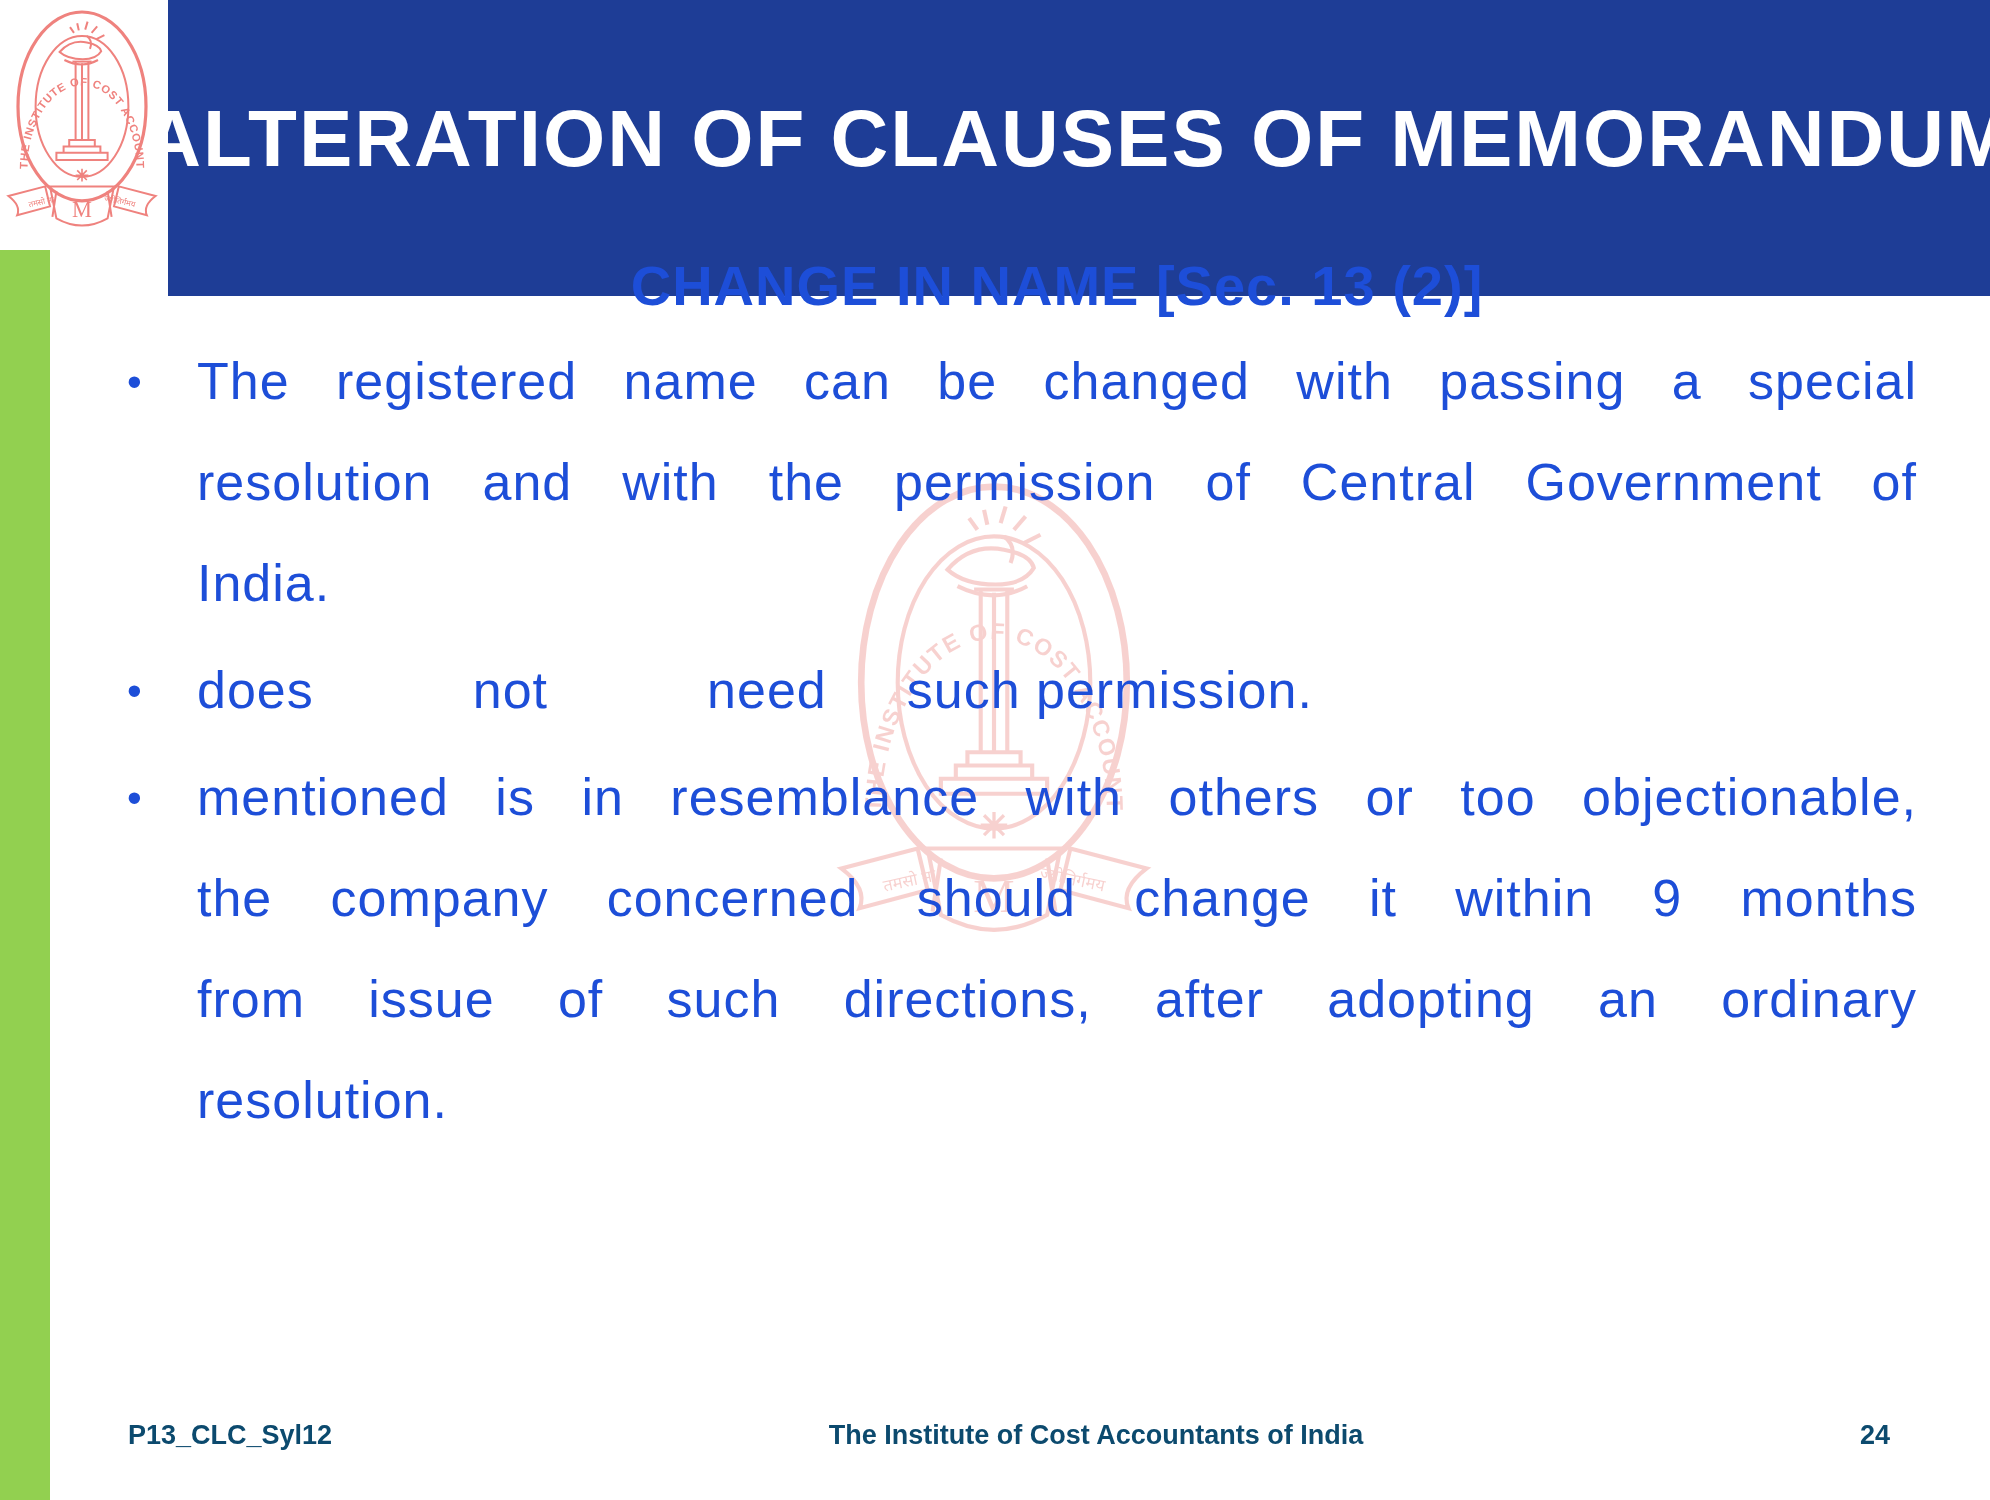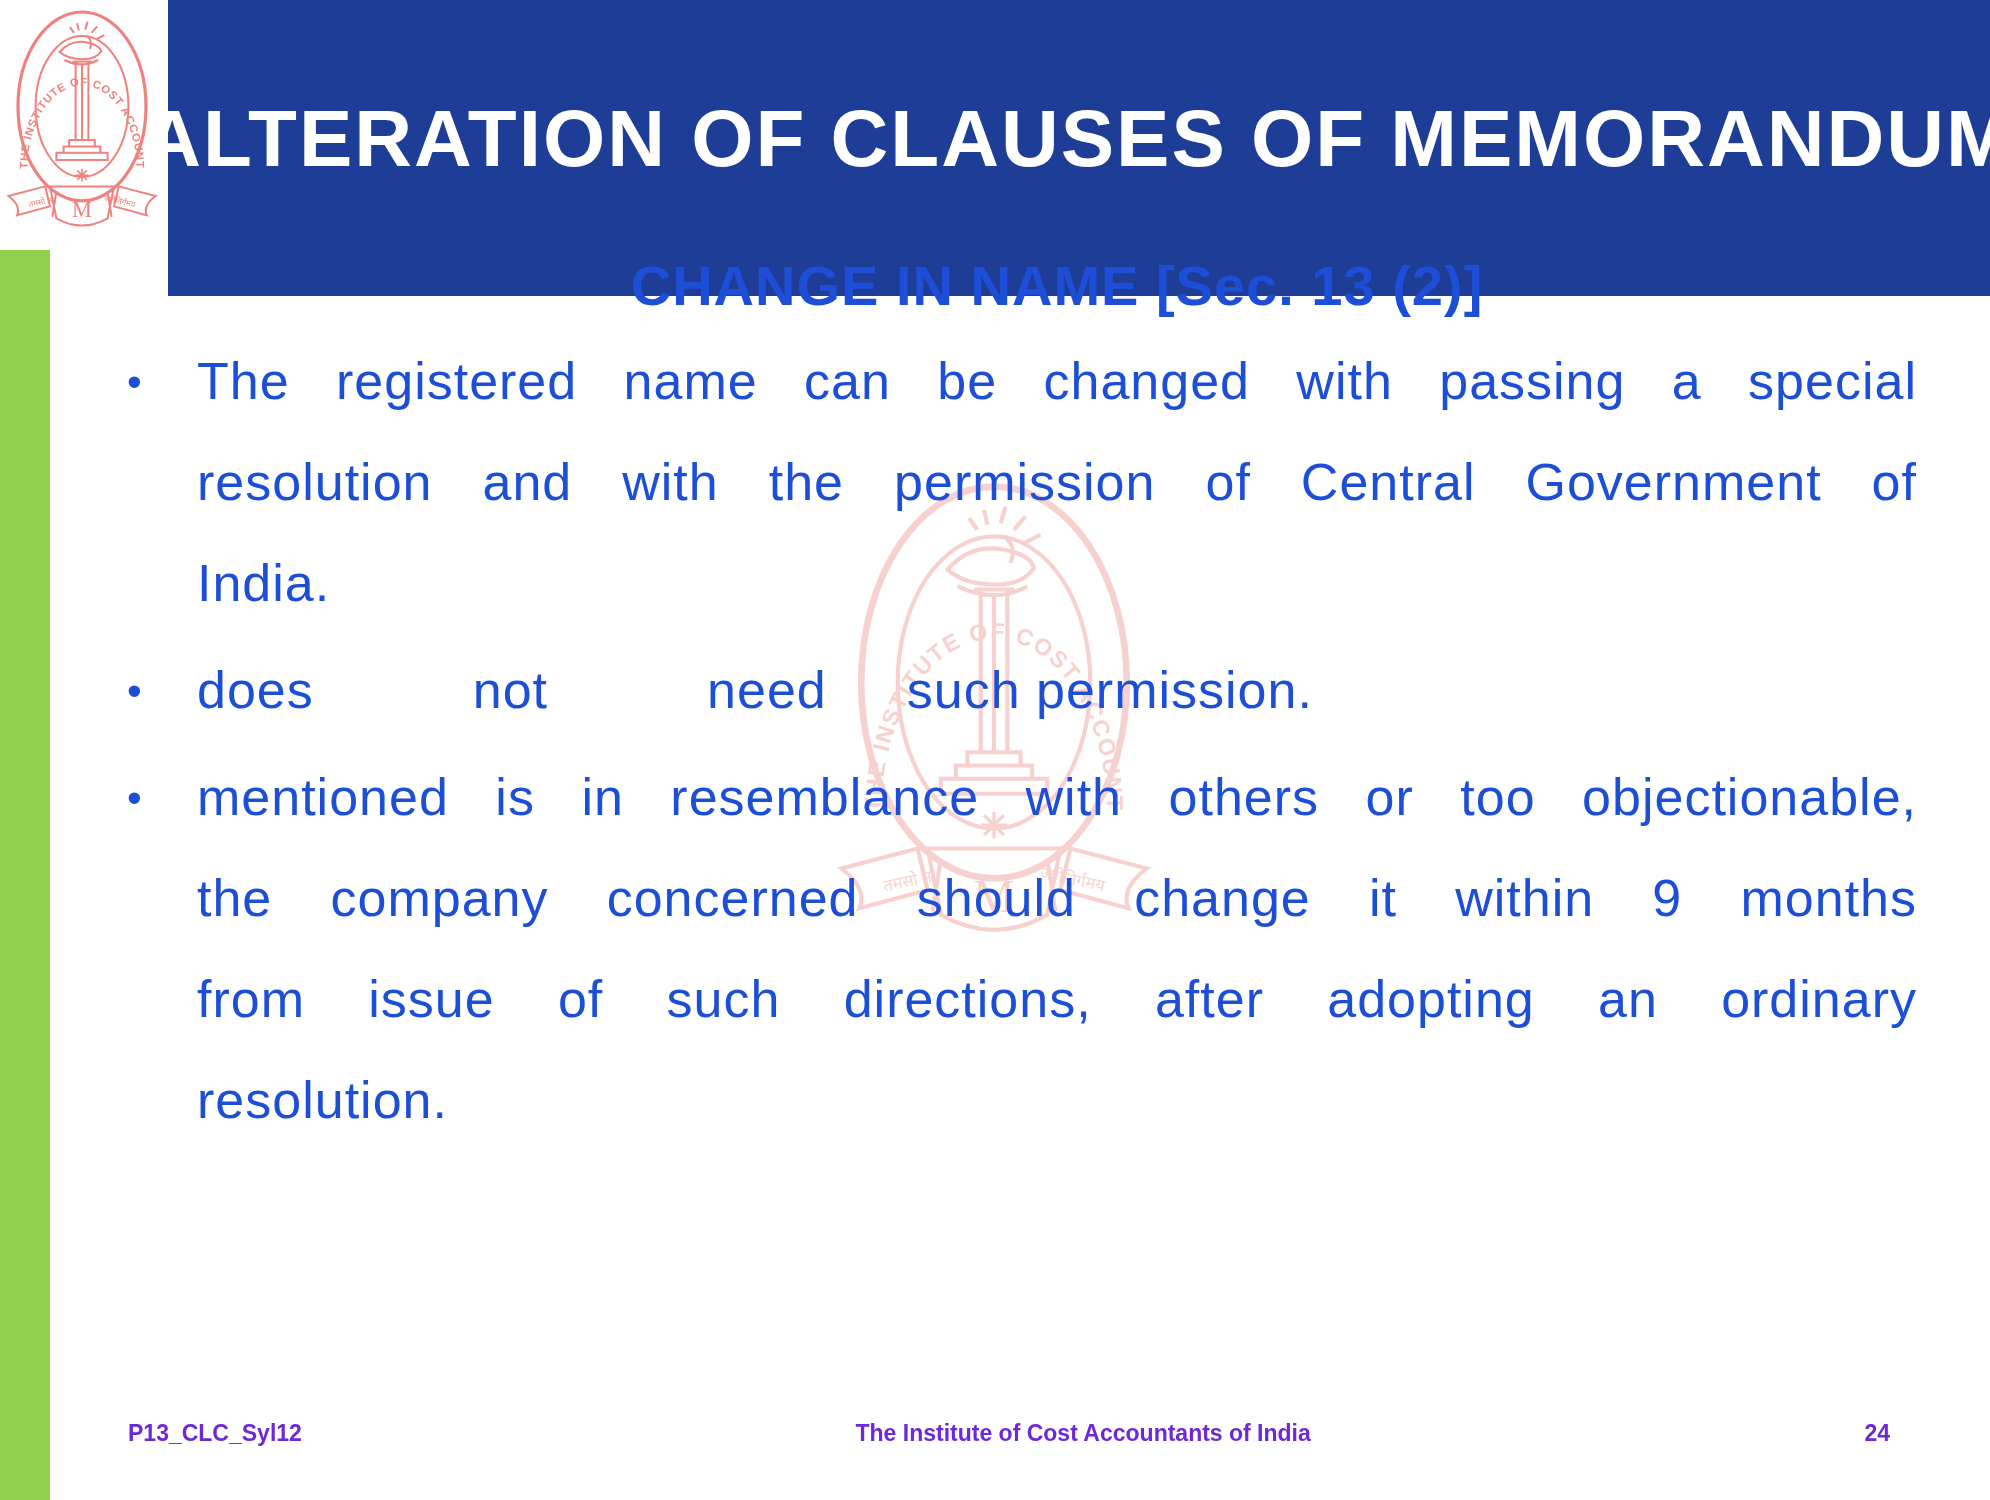--- a/index.html
+++ b/index.html
@@ -23,21 +23,21 @@
   .heading{font-size:56px;font-weight:bold;letter-spacing:1px;text-align:center;height:90px;line-height:90px;}
   .para{position:relative;}
   .para.gap{margin-top:6px;}
   .line{position:relative;font-size:52px;line-height:101px;height:101px;letter-spacing:1px;
         white-space:nowrap;text-align:left;}
   .line.j{white-space:normal;text-align:justify;text-align-last:justify;}
   .marker{position:absolute;left:-70px;top:0;width:40px;font-size:42px;line-height:101px;text-align:left;}
 
   
   .footer{position:absolute;left:128px;top:1420px;width:1762px;display:flex;align-items:baseline;
-          color:#6d28d9;font-weight:bold;font-size:23px;}
+          color:#0c4a6e;font-weight:bold;font-size:27px;}
   .footer .f-left{white-space:nowrap;}
   .footer .f-center{flex:1;text-align:center;white-space:nowrap;}
   .footer .f-right{white-space:nowrap;text-align:center;}
 
   .defs-hidden{position:absolute;width:0;height:0;overflow:hidden;}
 </style>
 </head>
 <body>
 
 <div class="slide">

